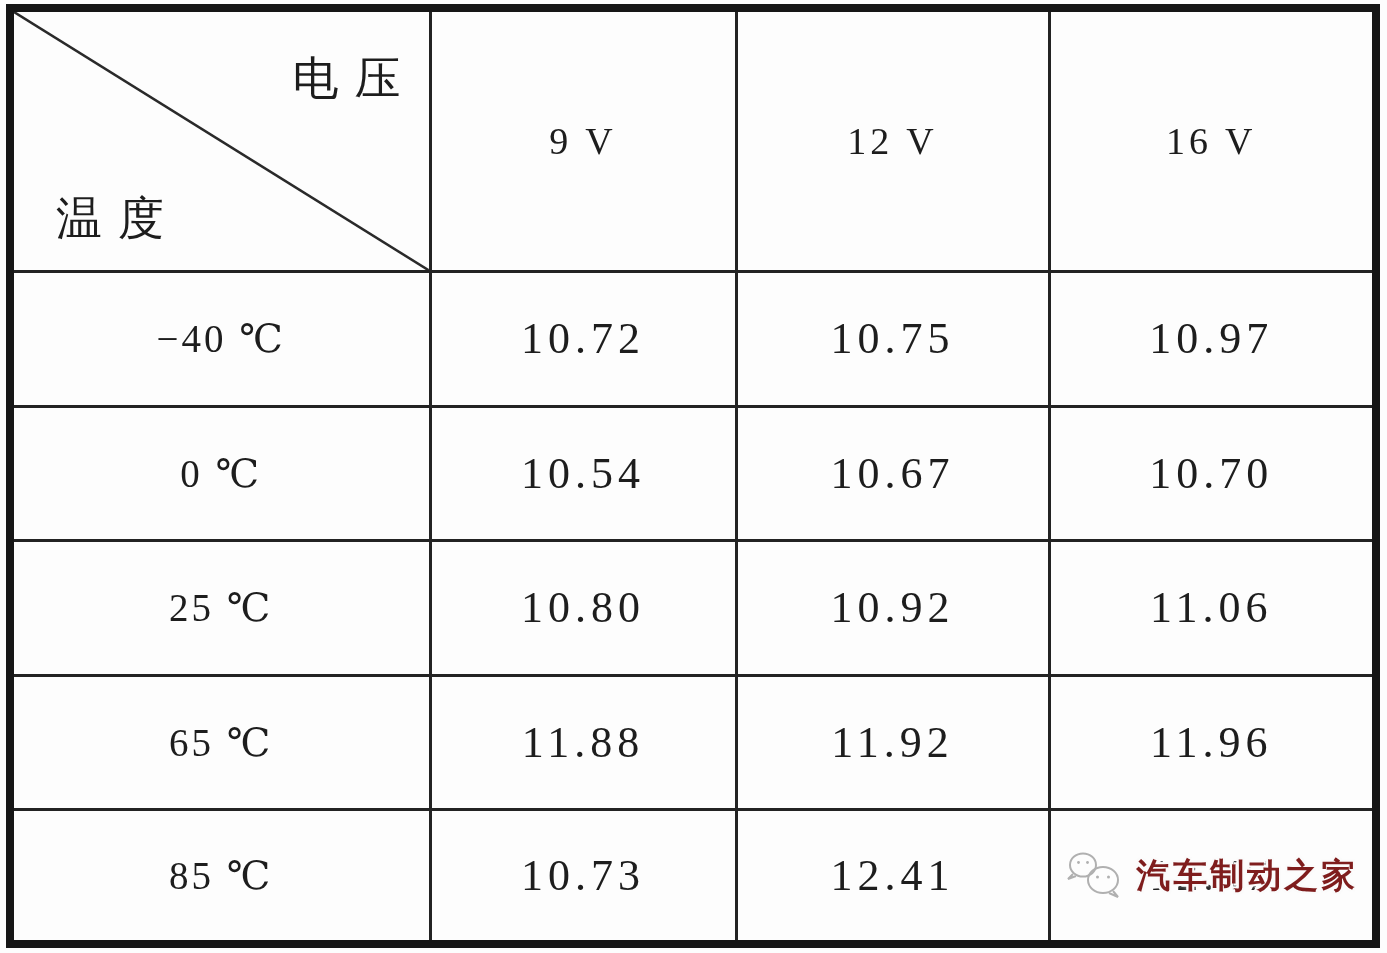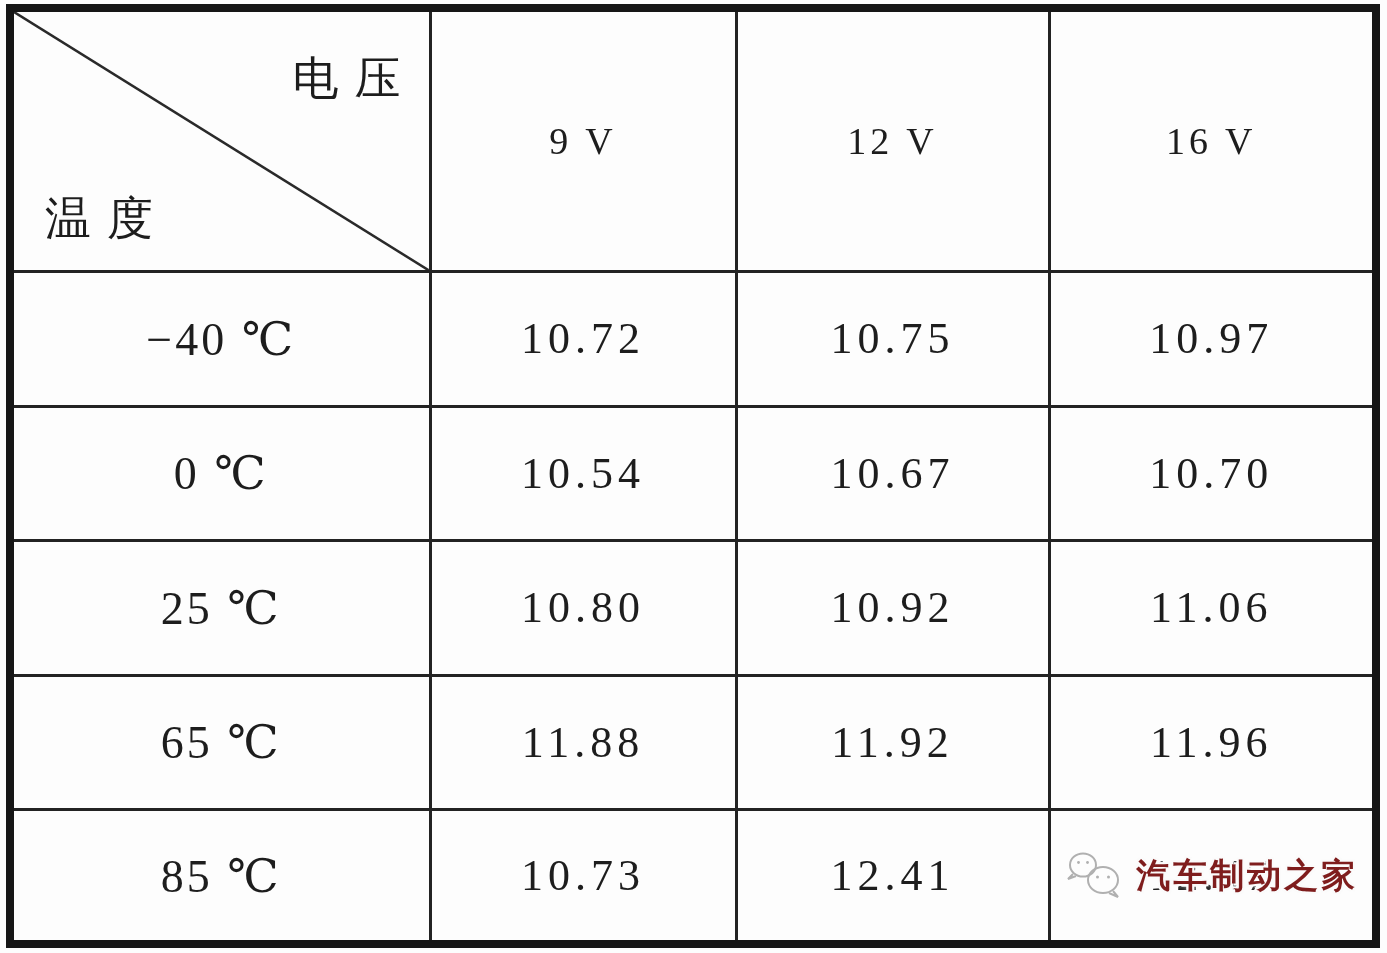--- a/index.html
+++ b/index.html
@@ -53,29 +53,29 @@
     top: 36px;
     right: 28px;
     font-size: 46px;
     letter-spacing: 16px;
     margin-right: -16px;
     color: #1d1d1d;
   }
   .corner-label-bottom {
     position: absolute;
     bottom: 20px;
-    left: 31px;
+    left: 42px;
     font-size: 46px;
     letter-spacing: 16px;
     color: #1d1d1d;
     margin-top: 8px;
   }
 
   .col-header { font-size: 38px; letter-spacing: 4px; }
-  .temp-label { font-size: 46px; letter-spacing: 3px; }
+  .temp-label { font-size: 39px; letter-spacing: 3px; }
   .num-cell   { font-size: 44px; letter-spacing: 5px; }
 
   
   td.wm-cell { position: relative; }
   .wm-cell .cell-value {
     position: relative;
     z-index: 1;
   }
   .watermark {
     position: absolute;

